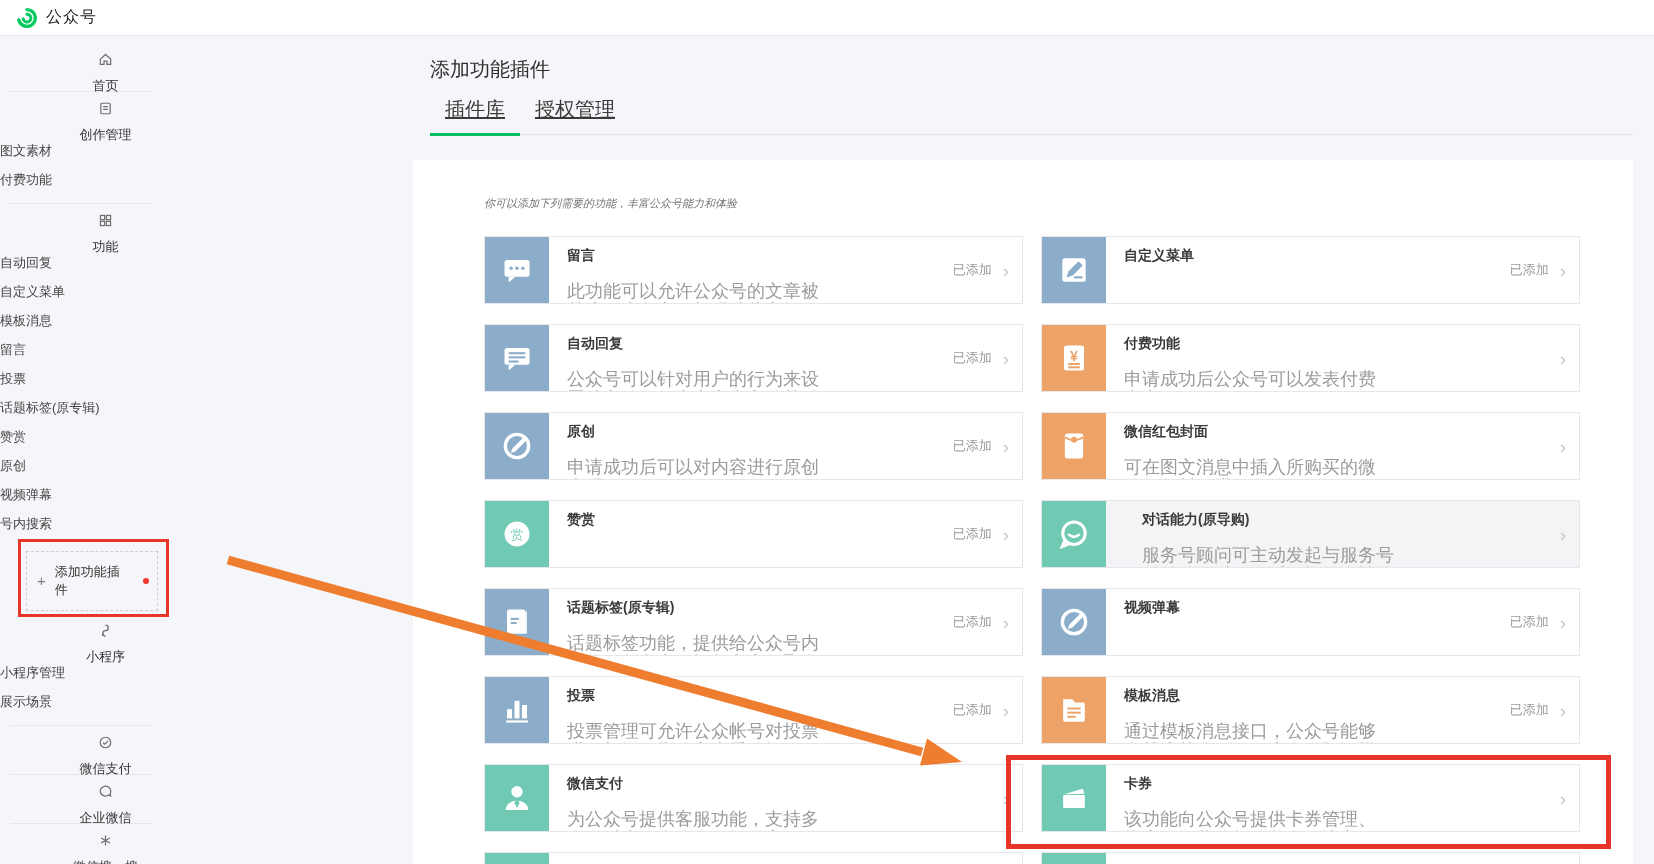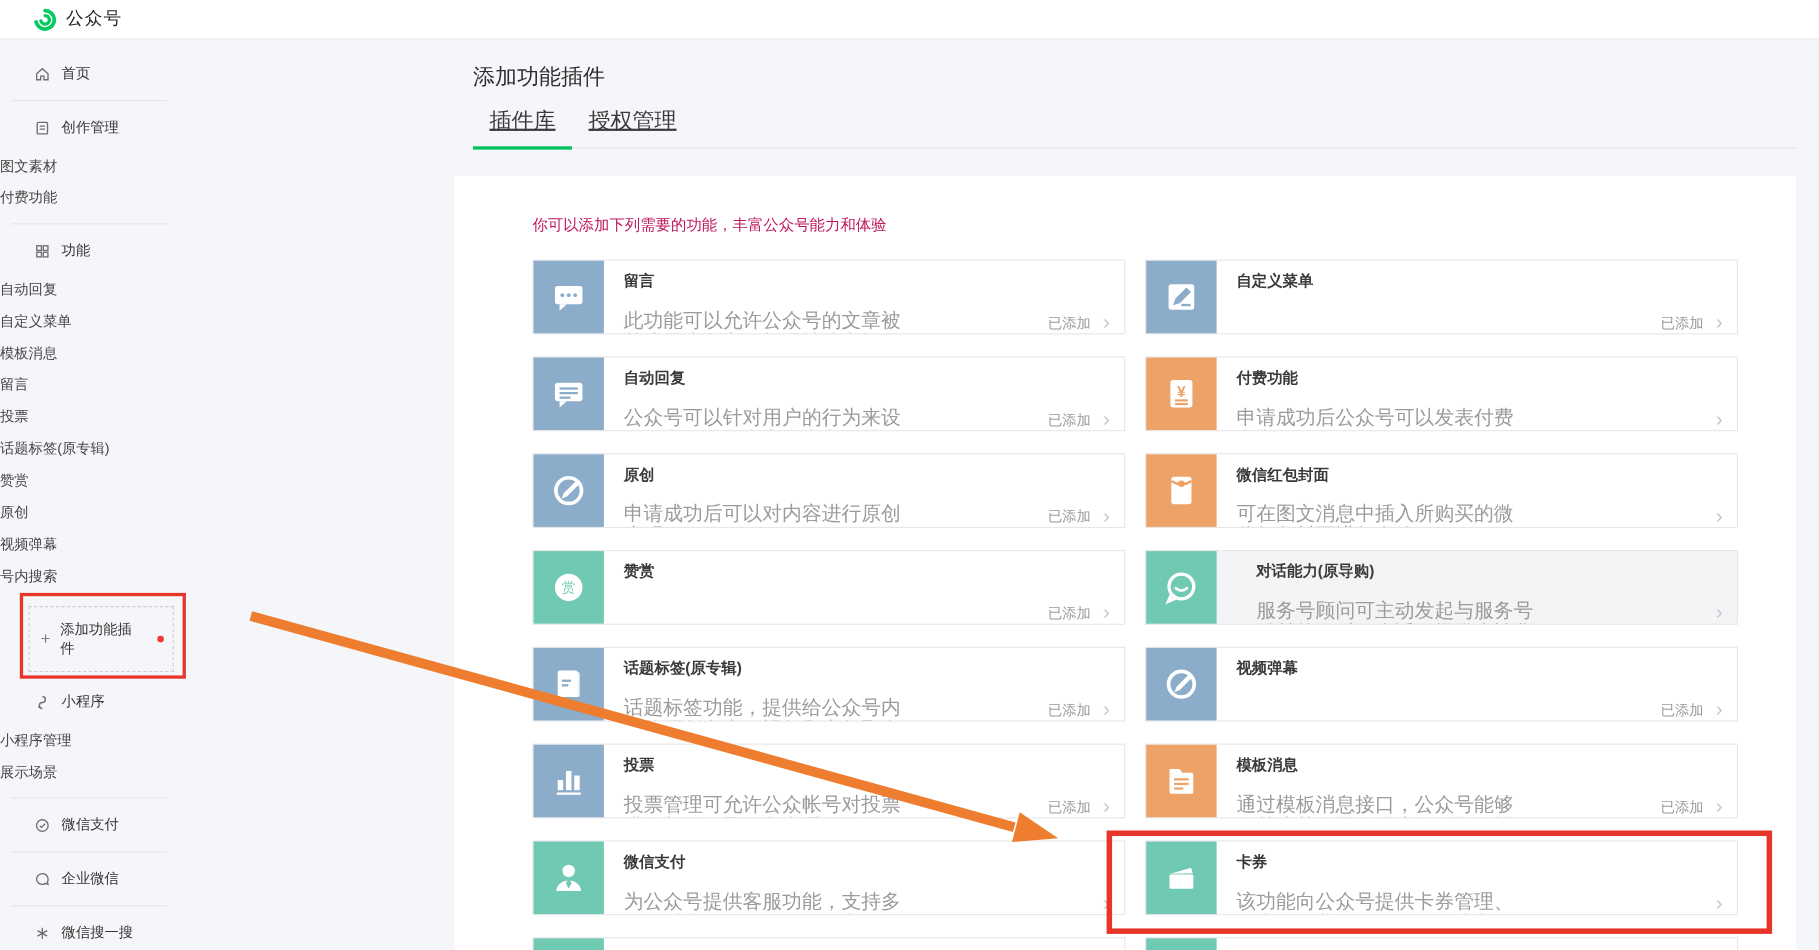--- a/index.html
+++ b/index.html
@@ -5,57 +5,57 @@
   :root{
     --accent_green:#07c160; --icon_blue:#8badca; --icon_teal:#70c9b3; --icon_orange:#eda368;
     --annotation_red:#e8352a; --annotation_orange:#ee7d2f;
     --txt:#353535; --txt2:#9a9a9a; --line:#e7e7eb;
   }
   *{margin:0;padding:0;box-sizing:border-box;}
   html,body{width:1654px;height:864px;overflow:hidden;}
   body{font-family:"Liberation Sans",sans-serif;background:#f5f6f9;position:relative;color:var(--txt);}
 
   
-  .topbar{position:absolute;left:0;top:0;width:1654px;height:36px;background:#fff;border-bottom:1px solid #e8e8ec;display:flex;align-items:center;padding-left:30px;z-index:5;}
+  .topbar{position:absolute;left:0;top:0;width:1654px;height:36px;background:#fff;border-bottom:1px solid #e8e8ec;display:flex;align-items:center;padding-left:16px;z-index:5;}
   .brand-logo{width:22px;height:22px;display:inline-flex;margin-right:8px;}
   .brand-title{font-size:16px;color:#222;letter-spacing:1px;}
 
   
   .sidebar{position:absolute;left:0;top:36px;width:180px;padding-top:16px;font-size:13px;}
-  .side-root{height:30px;display:flex;align-items:center;padding-left:31px;gap:10px;color:#353535;cursor:pointer;}
+  .side-root{height:30px;display:flex;align-items:center;padding-left:31px;gap:10px;color:#353535;cursor:pointer;flex-direction:column;}
   .side-root .sicon{width:15px;height:15px;display:inline-flex;color:#6f6f6f;}
   .side-sub{height:29px;display:flex;align-items:center;color:#454545;cursor:pointer;}
   .side-sub-sp{margin-top:5px;}
   .side-div{border-top:1px solid #e6e6e9;margin:9px 28px 9px 10px;}
   .side-addon{position:relative;margin:13px 0 12px 26px;width:132px;border:1px dashed #cfcfcf;padding:11px 8px 11px 10px;display:flex;align-items:center;gap:9px;cursor:pointer;background:transparent;}
   .side-addon .plus{color:#7c7c7c;font-size:15px;line-height:10px;}
   .side-addon .dot{width:6px;height:6px;border-radius:50%;background:#f3392f;margin-left:4px;}
   .ann-box-side{position:absolute;left:-9px;top:-13px;right:-12px;bottom:-7px;border:3px solid var(--annotation_red);pointer-events:none;}
 
   
   .page-title{position:absolute;left:430px;top:56px;font-size:20px;font-weight:400;color:#2e2e2e;}
   .tabbar{position:absolute;left:430px;top:96px;width:1203px;border-bottom:1px solid #e3e3e7;display:flex;}
   .tab{padding:0 15px 11px;font-size:20px;color:#3a3a3a;position:relative;cursor:pointer;text-decoration:underline;}
   .tab.active::after{content:"";position:absolute;left:0;right:0;bottom:-2px;height:3px;background:var(--accent_green);}
 
   
   .panel{position:absolute;left:413px;top:160px;width:1220px;height:770px;background:#fff;}
-  .intro{position:absolute;left:71px;top:36px;font-size:14px;color:#be185d;}
+  .intro{position:absolute;left:71px;top:36px;font-size:11px;color:#737373;font-style:italic;}
 
   .grid{position:absolute;left:71px;top:76px;display:grid;grid-template-columns:539px 539px;column-gap:18px;row-gap:20px;grid-auto-rows:68px;}
   .card{position:relative;border:1px solid var(--line);background:#fff;display:flex;cursor:pointer;}
   .card.gray{background:#f4f4f6;gap:18px;}
   .card-icon{width:64px;flex:0 0 64px;display:flex;align-items:center;justify-content:center;}
   .card-icon.blue{background:var(--icon_blue);} .card-icon.teal{background:var(--icon_teal);} .card-icon.orange{background:var(--icon_orange);}
   .card-icon svg{width:40px;height:40px;}
   .card-icon.blue .tint{fill:var(--icon_blue);} .card-icon.teal .tint{fill:var(--icon_teal);} .card-icon.orange .tint{fill:var(--icon_orange);} .card-icon.orange .tints{stroke:var(--icon_orange);fill:none;}
   .card-body{padding:8px 0 0 18px;overflow:hidden;}
   .card-title{font-size:14px;font-weight:700;color:#3a3a3a;line-height:20px;}
   .card-desc{font-size:18px;color:#9b9b9b;line-height:20px;margin-top:16px;white-space:pre-line;}
-  .card-right{position:absolute;right:13px;top:0;height:100%;display:flex;align-items:flex-end;}
+  .card-right{position:absolute;right:13px;top:0;height:100%;display:flex;align-items:center;}
   .added{font-size:13px;color:#9a9a9a;margin-right:11px;}
   .chev{font-size:19px;color:#c6c6cb;line-height:1;}
   .ann-box-card{position:absolute;left:-36px;top:-10px;width:605px;height:94px;border:5px solid var(--annotation_red);pointer-events:none;z-index:6;}
 
   .arrow-overlay{position:absolute;left:0;top:0;width:1654px;height:864px;pointer-events:none;z-index:7;}
 </style>
 </head>
 <body>
 
 <header class="topbar">

